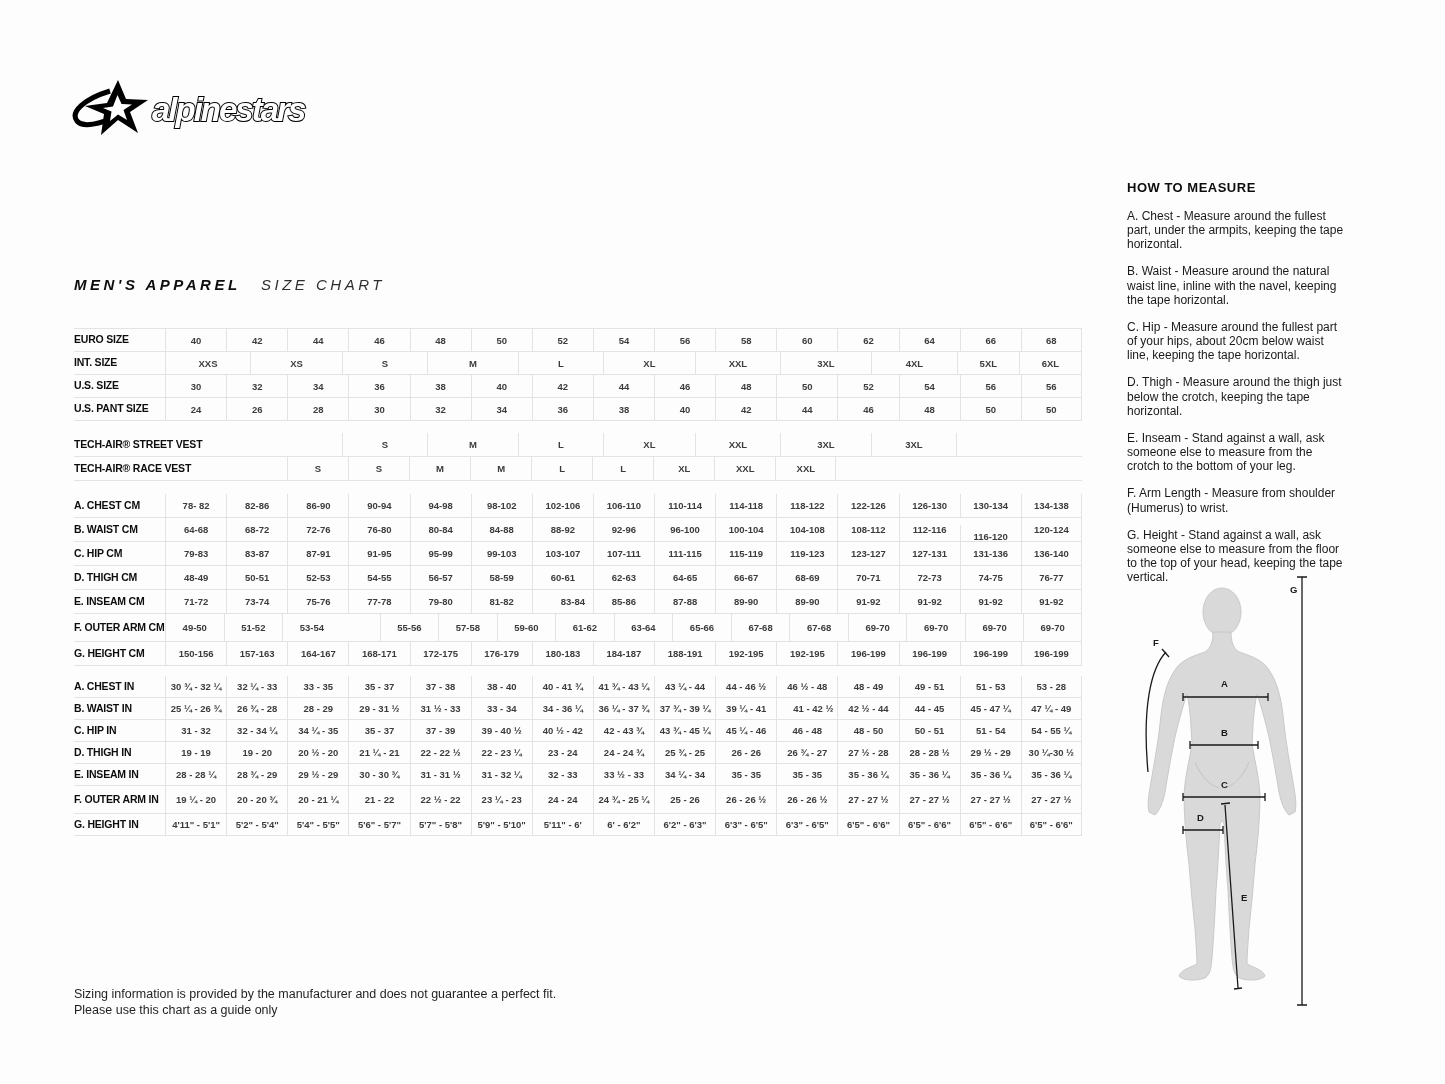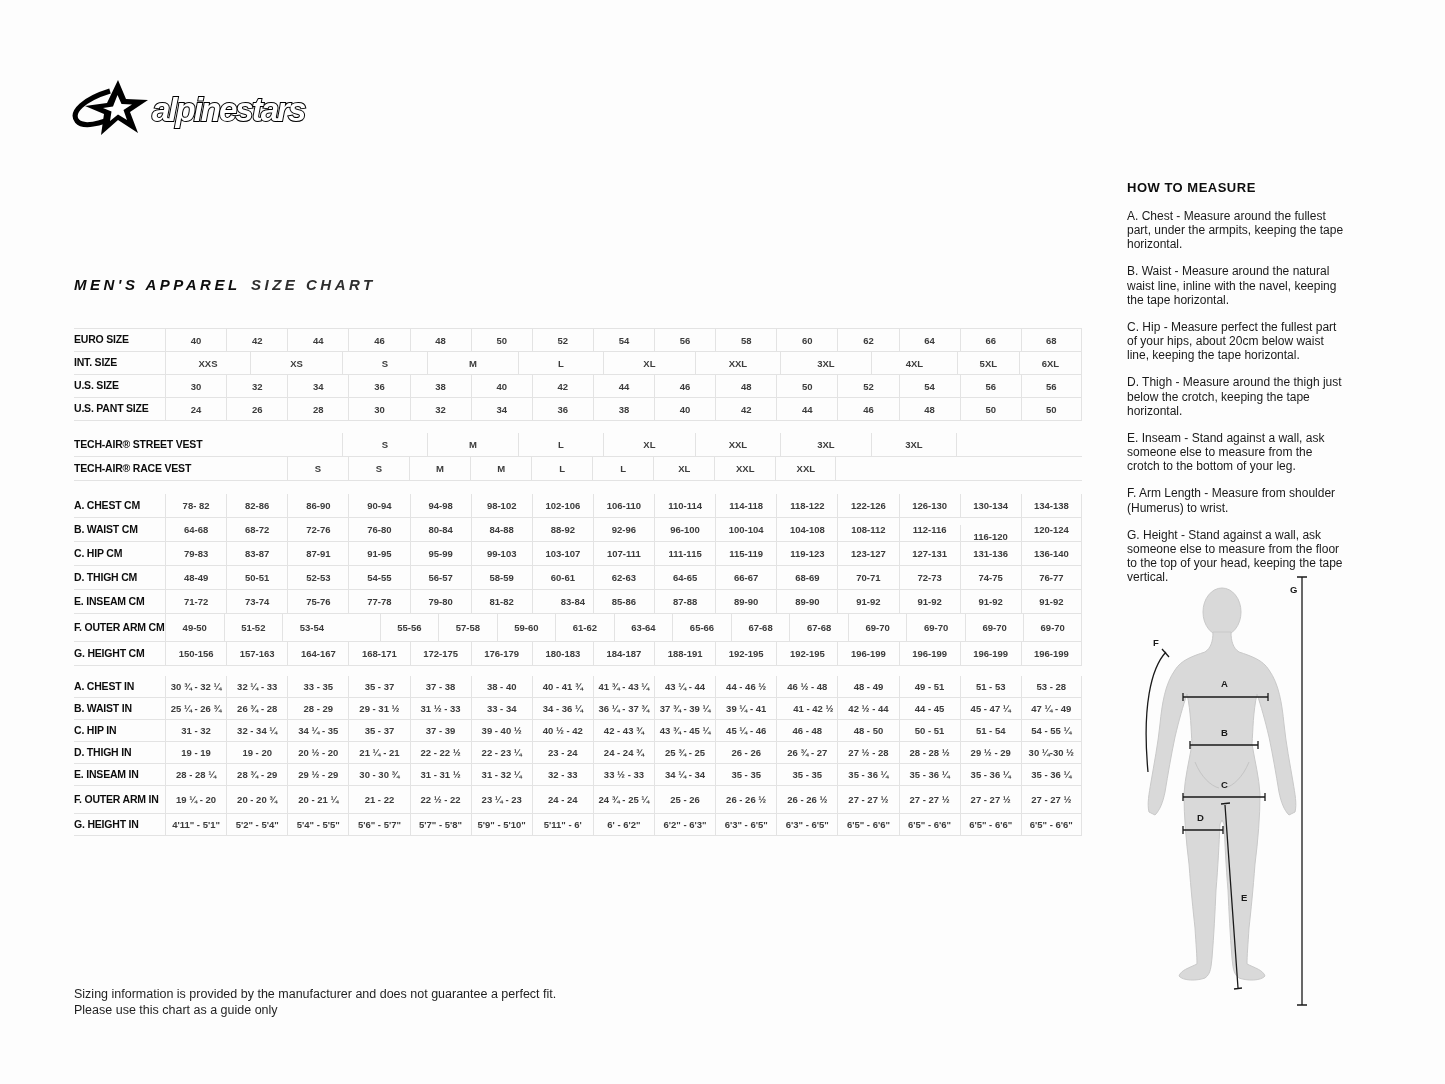--- a/index.html
+++ b/index.html
@@ -5,21 +5,21 @@
   html,body{margin:0;padding:0;background:#fff;}
   #page{position:relative;width:1445px;height:1084px;background:#fdfdfd;overflow:hidden;
         font-family:"Liberation Sans",sans-serif;color:#111;}
 
   
   #logo{position:absolute;left:70px;top:78px;width:260px;height:62px;}
 
   
   #title{position:absolute;left:74px;top:276px;font-style:italic;white-space:nowrap;}
   #title .main{font-weight:bold;font-size:15px;letter-spacing:3.5px;color:#0d0d0d;}
-  #title .sub{font-weight:bold;font-size:15px;letter-spacing:3.5px;color:#2e2e2e;margin-left:6px;}
+  #title .sub{font-weight:normal;font-size:15px;letter-spacing:3.5px;color:#2e2e2e;margin-left:16px;}
 
   
   #sizetable{position:absolute;left:74px;top:328px;width:1008px;}
   .tblock{width:100%;}
   .tblock.topline{border-top:1px solid #e3e3e3;}
   .trow{display:flex;align-items:center;height:22px;border-bottom:1px solid #e3e3e3;}
   .trow.h23{height:23px;}
   .trow.h21{height:21px;}
   .trow.tall{height:27px;}
   .tlabel{width:91px;flex:0 0 91px;font-weight:bold;font-size:10.5px;letter-spacing:-0.2px;
@@ -455,21 +455,21 @@
           </div>
         </div>
       </div>
     </div>
 
   <div id="measure">
     <h3>HOW TO MEASURE</h3>
     <div id="measure-paras">
         <p>A. Chest - Measure around the fullest part, under the armpits, keeping the tape horizontal.</p>
         <p>B. Waist - Measure around the natural waist line, inline with the navel, keeping the tape horizontal.</p>
-        <p>C. Hip - Measure perfect the fullest part of your hips, about 20cm below waist line, keeping the tape horizontal.</p>
+        <p>C. Hip - Measure around the fullest part of your hips, about 20cm below waist line, keeping the tape horizontal.</p>
         <p>D. Thigh - Measure around the thigh just below the crotch, keeping the tape horizontal.</p>
         <p>E. Inseam - Stand against a wall, ask someone else to measure from the crotch to the bottom of your leg.</p>
         <p>F. Arm Length - Measure from shoulder (Humerus) to wrist.</p>
         <p>G. Height - Stand against a wall, ask someone else to measure from the floor to the top of your head, keeping the tape vertical.</p>
       </div>
   </div>
 
   <svg id="figure" viewBox="0 0 185 452">
 
     <ellipse cx="87" cy="40" rx="19" ry="24" fill="#d9d9d9" stroke="#c9c9c9"></ellipse>

